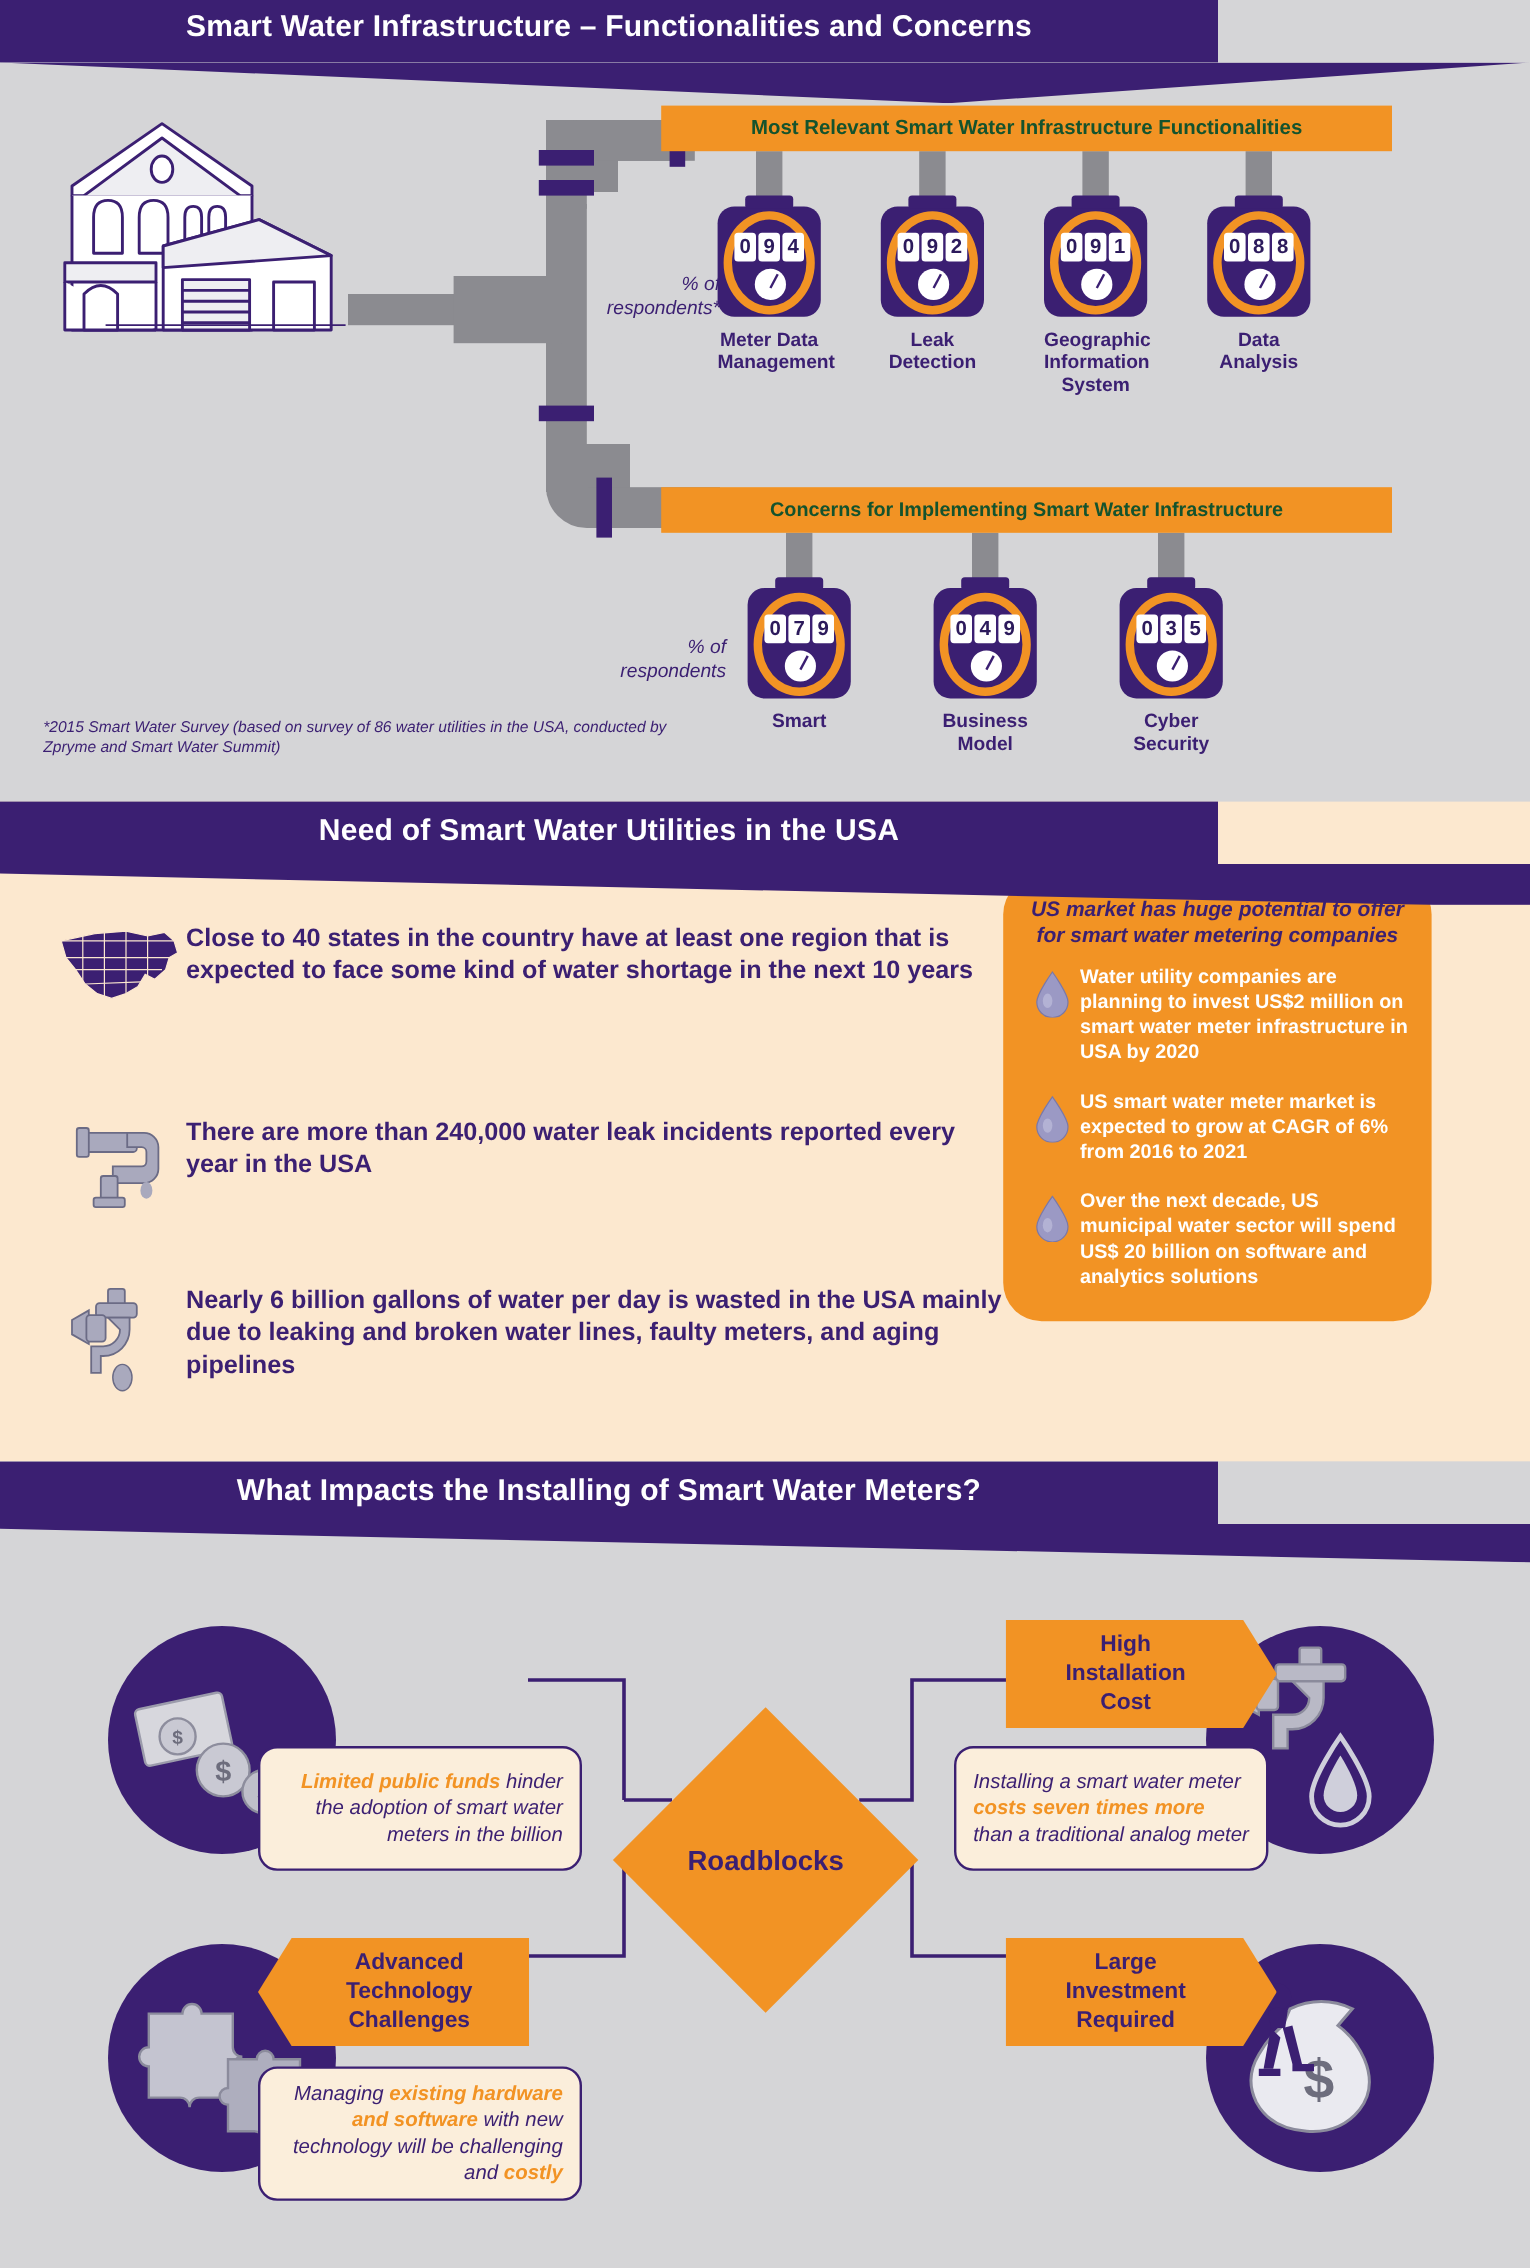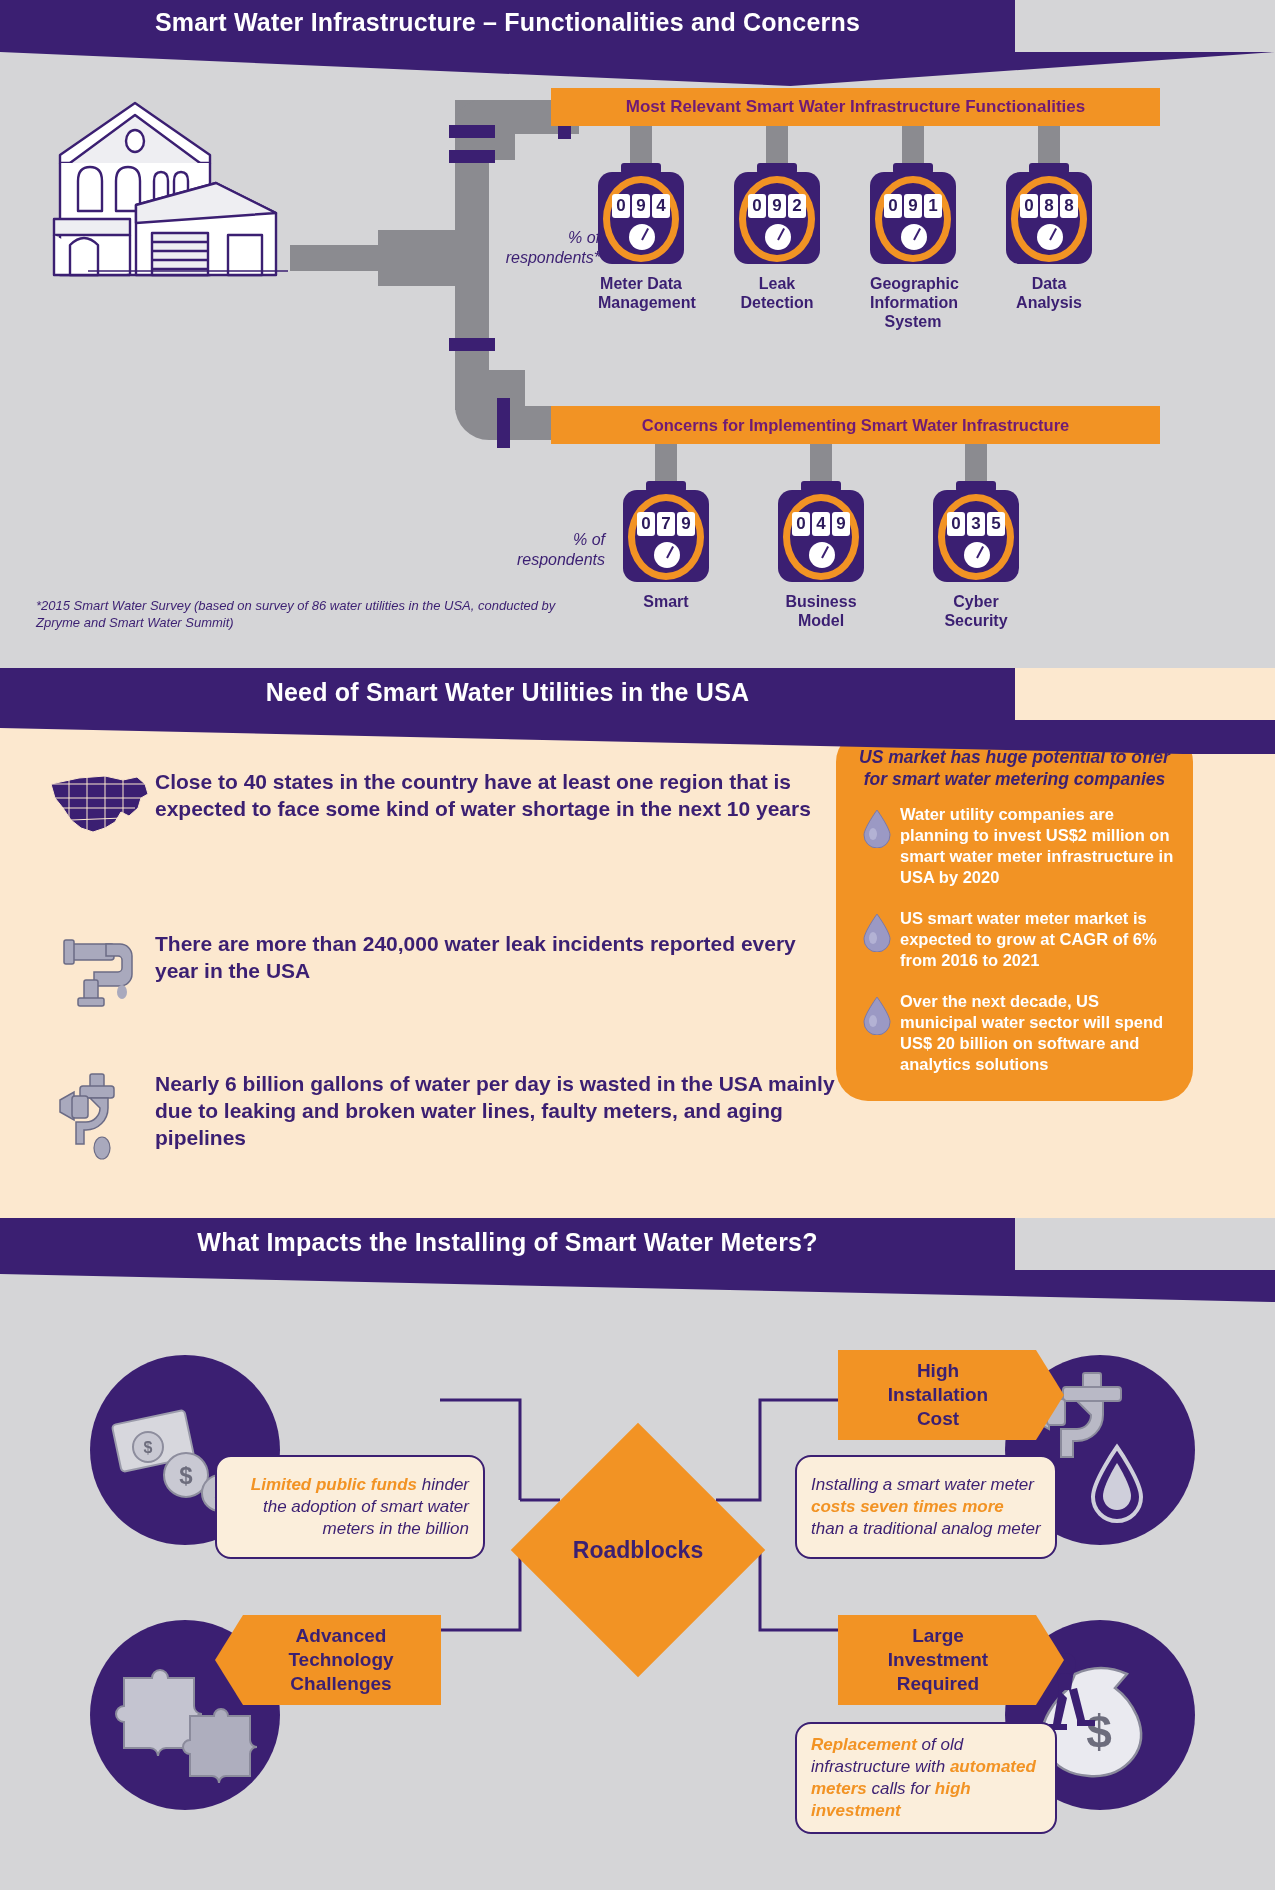--- a/index.html
+++ b/index.html
@@ -39,21 +39,21 @@
   
   #panel1{position:absolute;top:0;left:0;width:1275px;height:668px;background:#d5d5d7;}
   #panel2{position:absolute;top:668px;left:0;width:1275px;height:550px;background:#fce8cf;}
   #panel3{position:absolute;top:1218px;left:0;width:1275px;height:672px;background:#d5d5d7;}
 
   
   .pipe{position:absolute;background:#8b8b90;z-index:2;}
   .collar{position:absolute;background:#3b1f72;z-index:4;}
 
   
-  .orangebar{position:absolute;background:#f29324;color:#701a75;font-weight:bold;
+  .orangebar{position:absolute;background:#f29324;color:#14532d;font-weight:bold;
     font-size:17px;display:flex;align-items:center;justify-content:center;z-index:6;}
 
   
   .meter{position:absolute;width:86px;z-index:5;}
   .meter .body{position:relative;width:86px;height:92px;background:#3b1f72;border-radius:14px;}
   .meter .ring{position:absolute;left:5px;top:4px;width:76px;height:86px;border:7px solid #f29324;
     border-radius:50%;box-sizing:border-box;}
   .meter .digits{position:absolute;top:22px;left:0;width:86px;display:flex;justify-content:center;gap:2px;}
   .meter .digits span{display:inline-block;width:18px;height:24px;background:#fff;color:#2c1a5c;
     font-size:17px;font-weight:bold;line-height:24px;text-align:center;border-radius:3px;
@@ -466,20 +466,23 @@
       </g>
     </svg>
   </div>
   <div class="arrowbox left-point" style="left:215px;top:1615px;width:200px;height:90px;">
     <div>
       <div>Advanced</div>
       <div>Technology</div>
       <div>Challenges</div>
     </div>
   </div>
+  <div class="descbox talign-right" style="left:215px;top:1722px;width:270px;height:112px;">
+    <div><span>Managing </span><span class="hl">existing hardware and software</span><span> with new technology will be challenging and </span><span class="hl">costly</span></div>
+  </div>
 
   <div class="rcircle" style="left:1005px;top:1620px;width:190px;height:190px;">
     <svg width="190" height="190" viewBox="0 0 190 190">
       <path d="M70 54 q26 -12 52 0 l-12 14 q14 10 22 28 q10 24 -4 42 q-16 20 -44 18 q-30 -2 -42 -24 q-10 -20 2 -40 q8 -14 20 -24 z" fill="#eaeaf0" stroke="#8b8b9c" stroke-width="2.5"></path>
       <text x="94" y="128" font-size="46" font-weight="bold" fill="#6d6d7d" text-anchor="middle" font-family="Liberation Sans, sans-serif">$</text>
       <g fill="#3b1f72">
         <circle cx="60" cy="44" r="11"></circle>
         <path d="M52 56 q8 -6 16 0 l-2 14 h-12 z"></path>
         <path d="M54 70 l-6 34 h8 l6 -26 z"></path>
         <path d="M64 70 l8 30 h8 l-8 -32 z"></path>
@@ -488,17 +491,14 @@
       </g>
     </svg>
   </div>
   <div class="arrowbox right-point" style="left:838px;top:1615px;width:200px;height:90px;">
     <div>
       <div>Large</div>
       <div>Investment</div>
       <div>Required</div>
     </div>
   </div>
-  <div class="descbox talign-left" style="left:795px;top:1722px;width:262px;height:112px;">
-    <div><span class="hl">Replacement</span><span> of old infrastructure with </span><span class="hl">automated meters</span><span> calls for </span><span class="hl">high investment</span></div>
-  </div>
 
 </div>
 
 </body></html>

